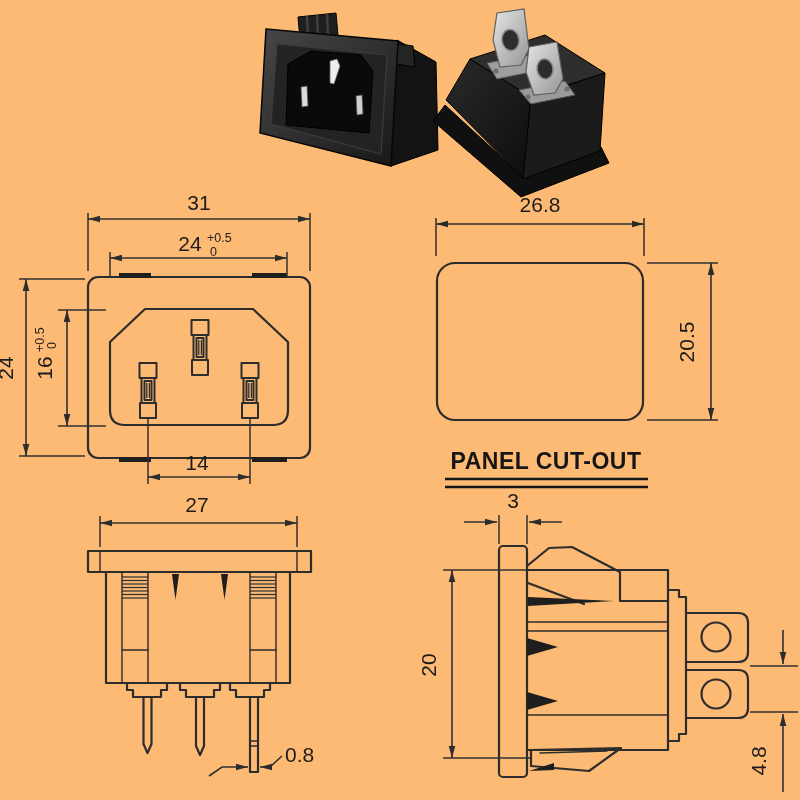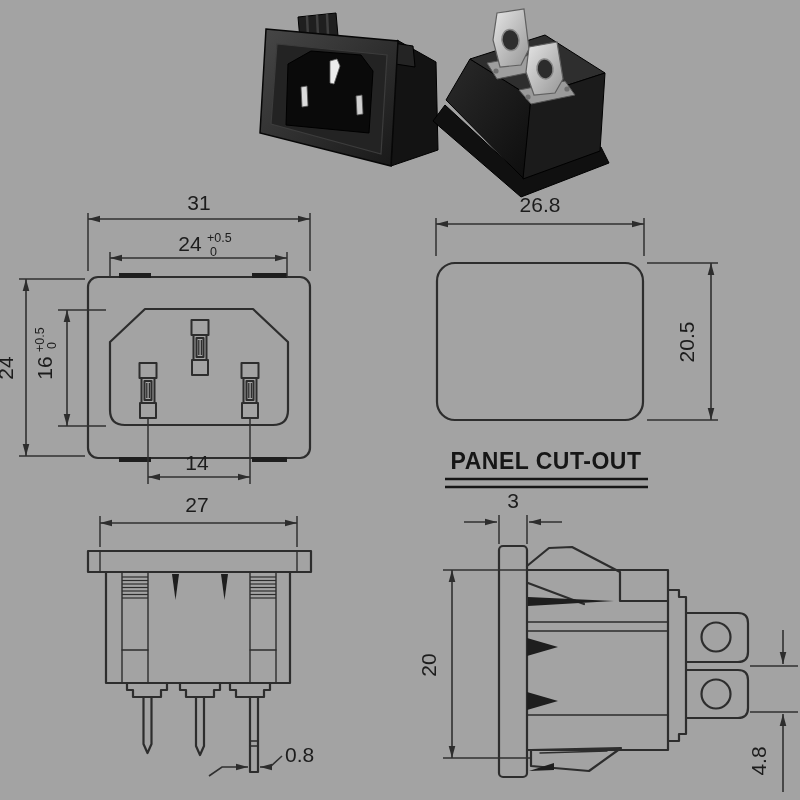--- a/index.html
+++ b/index.html
@@ -1,17 +1,17 @@
 <!DOCTYPE html>
 <html><head>
 <meta charset="utf-8">
 <style>
   html,body{margin:0;padding:0;background:#ffffff;}
   body{width:800px;height:800px;overflow:hidden;}
-  .sheet{position:relative;width:800px;height:800px;background:#a3a3a3;font-family:"Liberation Sans",sans-serif;}
+  .sheet{position:relative;width:800px;height:800px;background:#fdba74;font-family:"Liberation Sans",sans-serif;}
   svg{position:absolute;left:0;top:0;}
   svg text{font-family:"Liberation Sans",sans-serif;}
   .ln{fill:none;stroke:#2d2d2d;stroke-width:2.2;stroke-linejoin:round;stroke-linecap:round;}
   .lnthin{fill:none;stroke:#2d2d2d;stroke-width:1.4;stroke-linejoin:round;stroke-linecap:round;}
   .dim{fill:none;stroke:#303030;stroke-width:1.6;}
   .ext{fill:none;stroke:#303030;stroke-width:1.5;}
   .thick{stroke:#1e1e1e;stroke-width:5;stroke-linecap:butt;}
   .fillb{fill:#1e1e1e;stroke:none;}
   .rib{stroke:#2d2d2d;stroke-width:1.2;}
   text.dt{font-size:21px;fill:#1c1c1c;}

